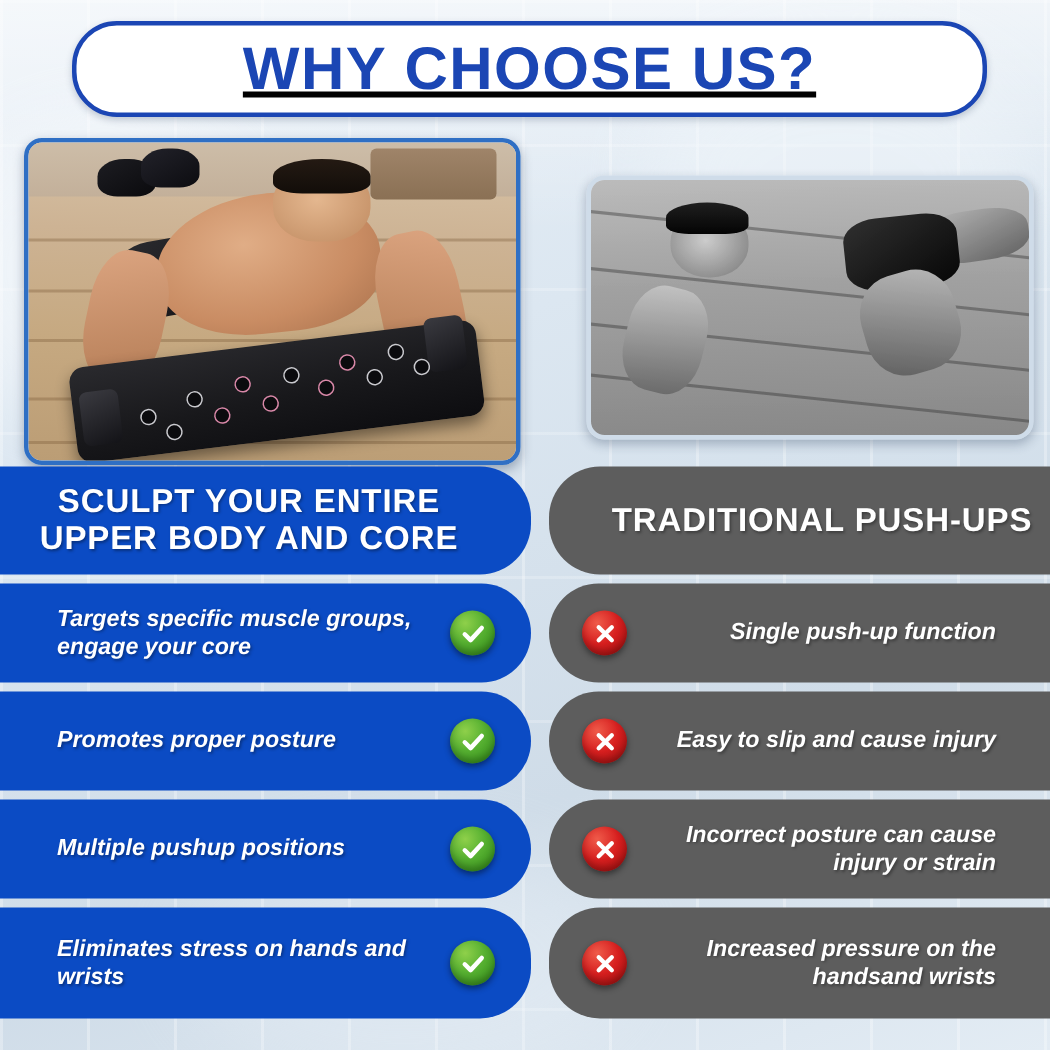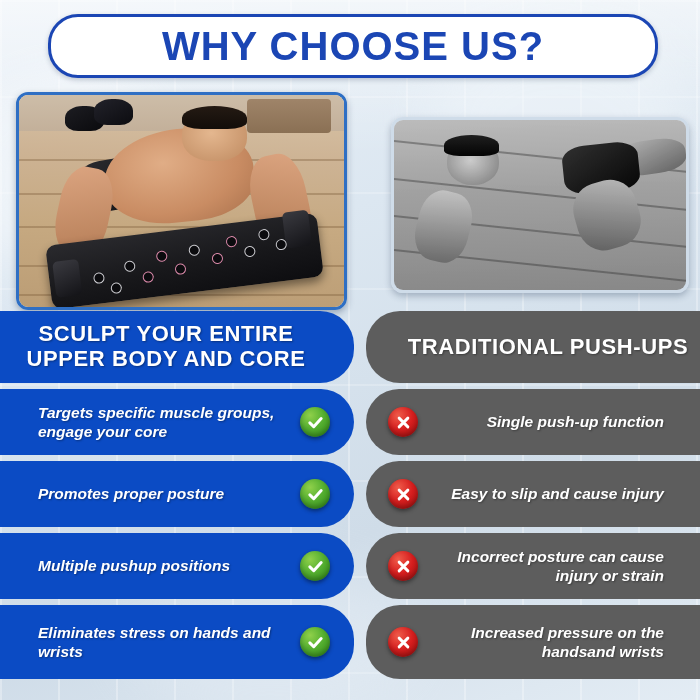--- a/index.html
+++ b/index.html
@@ -23,21 +23,21 @@
          rgba(0,0,0,0) 2px, rgba(0,0,0,0) 96px),
       linear-gradient(160deg,#e9f0f7 0%,#dce7f1 35%,#cfdce8 70%,#e3ecf4 100%);
   }
   .bg-blotch{position:absolute;border-radius:50%;filter:blur(26px);opacity:.45;}
 
   
   .title-box{
     position:absolute;left:48px;top:14px;width:604px;height:58px;
     background:#ffffff;border:3px solid #1b46b4;border-radius:30px;
     box-shadow:0 2px 5px rgba(40,60,90,.25);
-    display:flex;align-items:center;justify-content:center;
+    display:flex;align-items:center;justify-content:center;text-decoration:underline;
   }
   .title-text{
     color:#1b46b4;font-weight:bold;font-size:40px;letter-spacing:1px;
     font-family:"Liberation Sans", sans-serif;line-height:1;
     white-space:nowrap;
   }
 
   
   .photo{position:absolute;overflow:hidden;}
   .photo-left{

